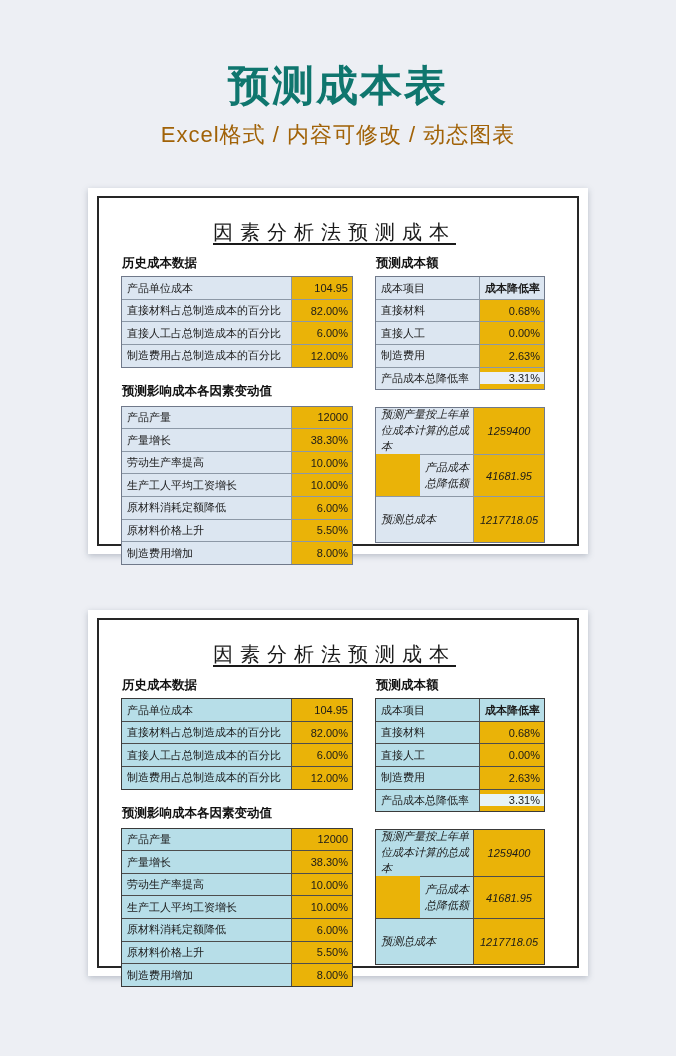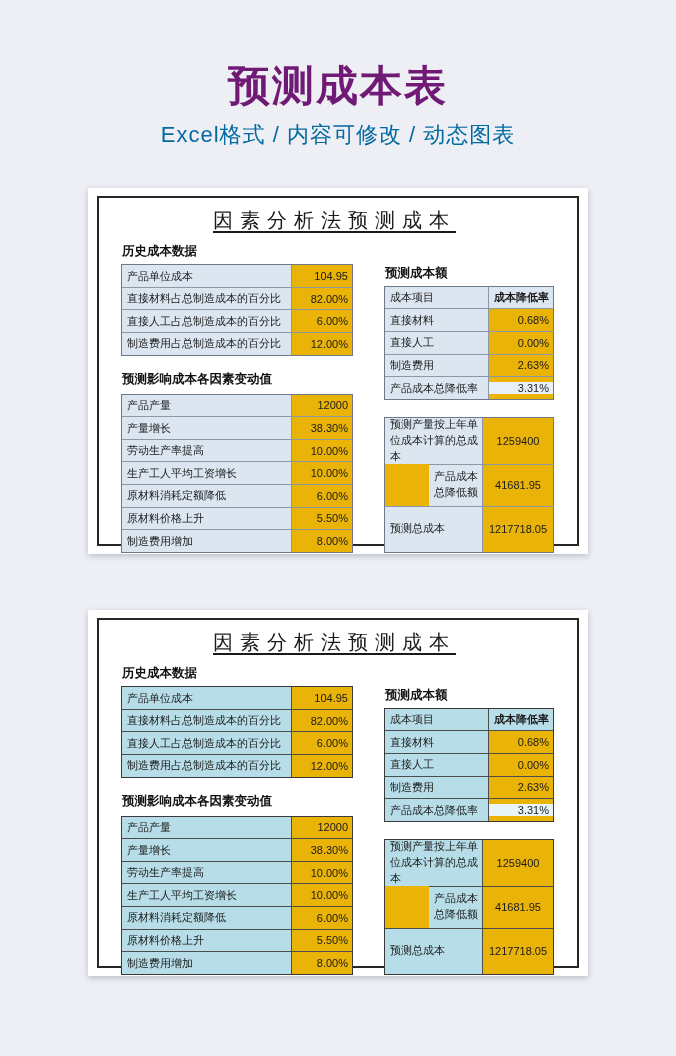--- a/index.html
+++ b/index.html
@@ -6,51 +6,51 @@
   body{
     width:676px;height:1056px;
     background:#edeff4;
     font-family:"Liberation Sans","DejaVu Sans",sans-serif;
     color:#1a1a1a;
     overflow:hidden;
   }
   .hero{ text-align:center; padding-top:62px; }
   .hero h1{
     margin:0; font-size:42px; line-height:1.15;
-    font-weight:bold; color:#701a75; letter-spacing:2px;
+    font-weight:bold; color:#0f766e; letter-spacing:2px;
   }
   .hero .sub{
-    margin-top:10px; font-size:22px; color:#0369a1; letter-spacing:1px;
+    margin-top:10px; font-size:22px; color:#a16207; letter-spacing:1px;
   }
   .card{
     position:relative;
     width:500px; height:366px;
     margin:0 auto;
     background:#ffffff;
     box-shadow:0 2px 6px rgba(90,100,120,.35);
   }
   .card.first{ margin-top:38px; }
   .card.second{ margin-top:56px; }
   .frame{
     position:absolute; left:9px; top:8px; right:9px; bottom:8px;
     border:2px solid #262626;
     box-sizing:border-box;
-    padding:7px 29px 0 22px;
+    padding:19px 29px 0 22px;
   }
   .sheet-title{
     text-align:center;
     font-size:20px;
     font-weight:500;
     letter-spacing:.35em;
     text-decoration:underline;
     text-underline-offset:4px;
     margin:2px 0 4px 0;
     white-space:nowrap;
   }
-  .cols{ display:flex; gap:31px;align-items:flex-end; }
+  .cols{ display:flex; gap:22px; }
   .col-left{ width:232px; flex:0 0 232px; }
   .col-right{ width:170px; flex:0 0 170px; }
   .sec-head{
     font-size:12.5px; font-weight:bold; color:#111;
     margin:5px 0 4px 1px; white-space:nowrap;
   }
   
   .theme-blue{ --fill:#dce6f1; --fill-light:#e9eff7; --tb:#8c98a6; --tbo:#70798a; }
   .theme-cyan{ --fill:#b7dee8; --fill-light:#e7f4f8; --tb:#4d4d4d; --tbo:#3a3a3a; }
   .xtable{
@@ -74,21 +74,21 @@
     text-align:right;
     padding:0 4px;
   }
   .t-forecast .cell.value{ flex:0 0 64px; width:64px; }
   .xrow.header .cell.value{
     background:var(--fill); text-align:left; padding-left:5px;
     align-self:stretch; display:flex; align-items:center;font-weight:bold;
   }
   .xrow.total .cell.value{ background:var(--fill-light); }
   .t-summary{ margin-top:17px; }
-  .t-summary .xrow{ height:auto; }
+  .t-summary .xrow{ height:auto;font-style:italic; }
   .t-summary .xrow:nth-child(1){ height:46px; }
   .t-summary .xrow:nth-child(2){ height:41px;margin-left:44px; }
   .t-summary .xrow:nth-child(3){ height:45px; }
   .t-summary .cell.label{
     white-space:normal; line-height:1.45;
   }
   .t-summary .cell.value{
     flex:0 0 70px; width:70px; text-align:center; padding:0 2px;
   }
   .t-factors{ margin-top:6px; }

